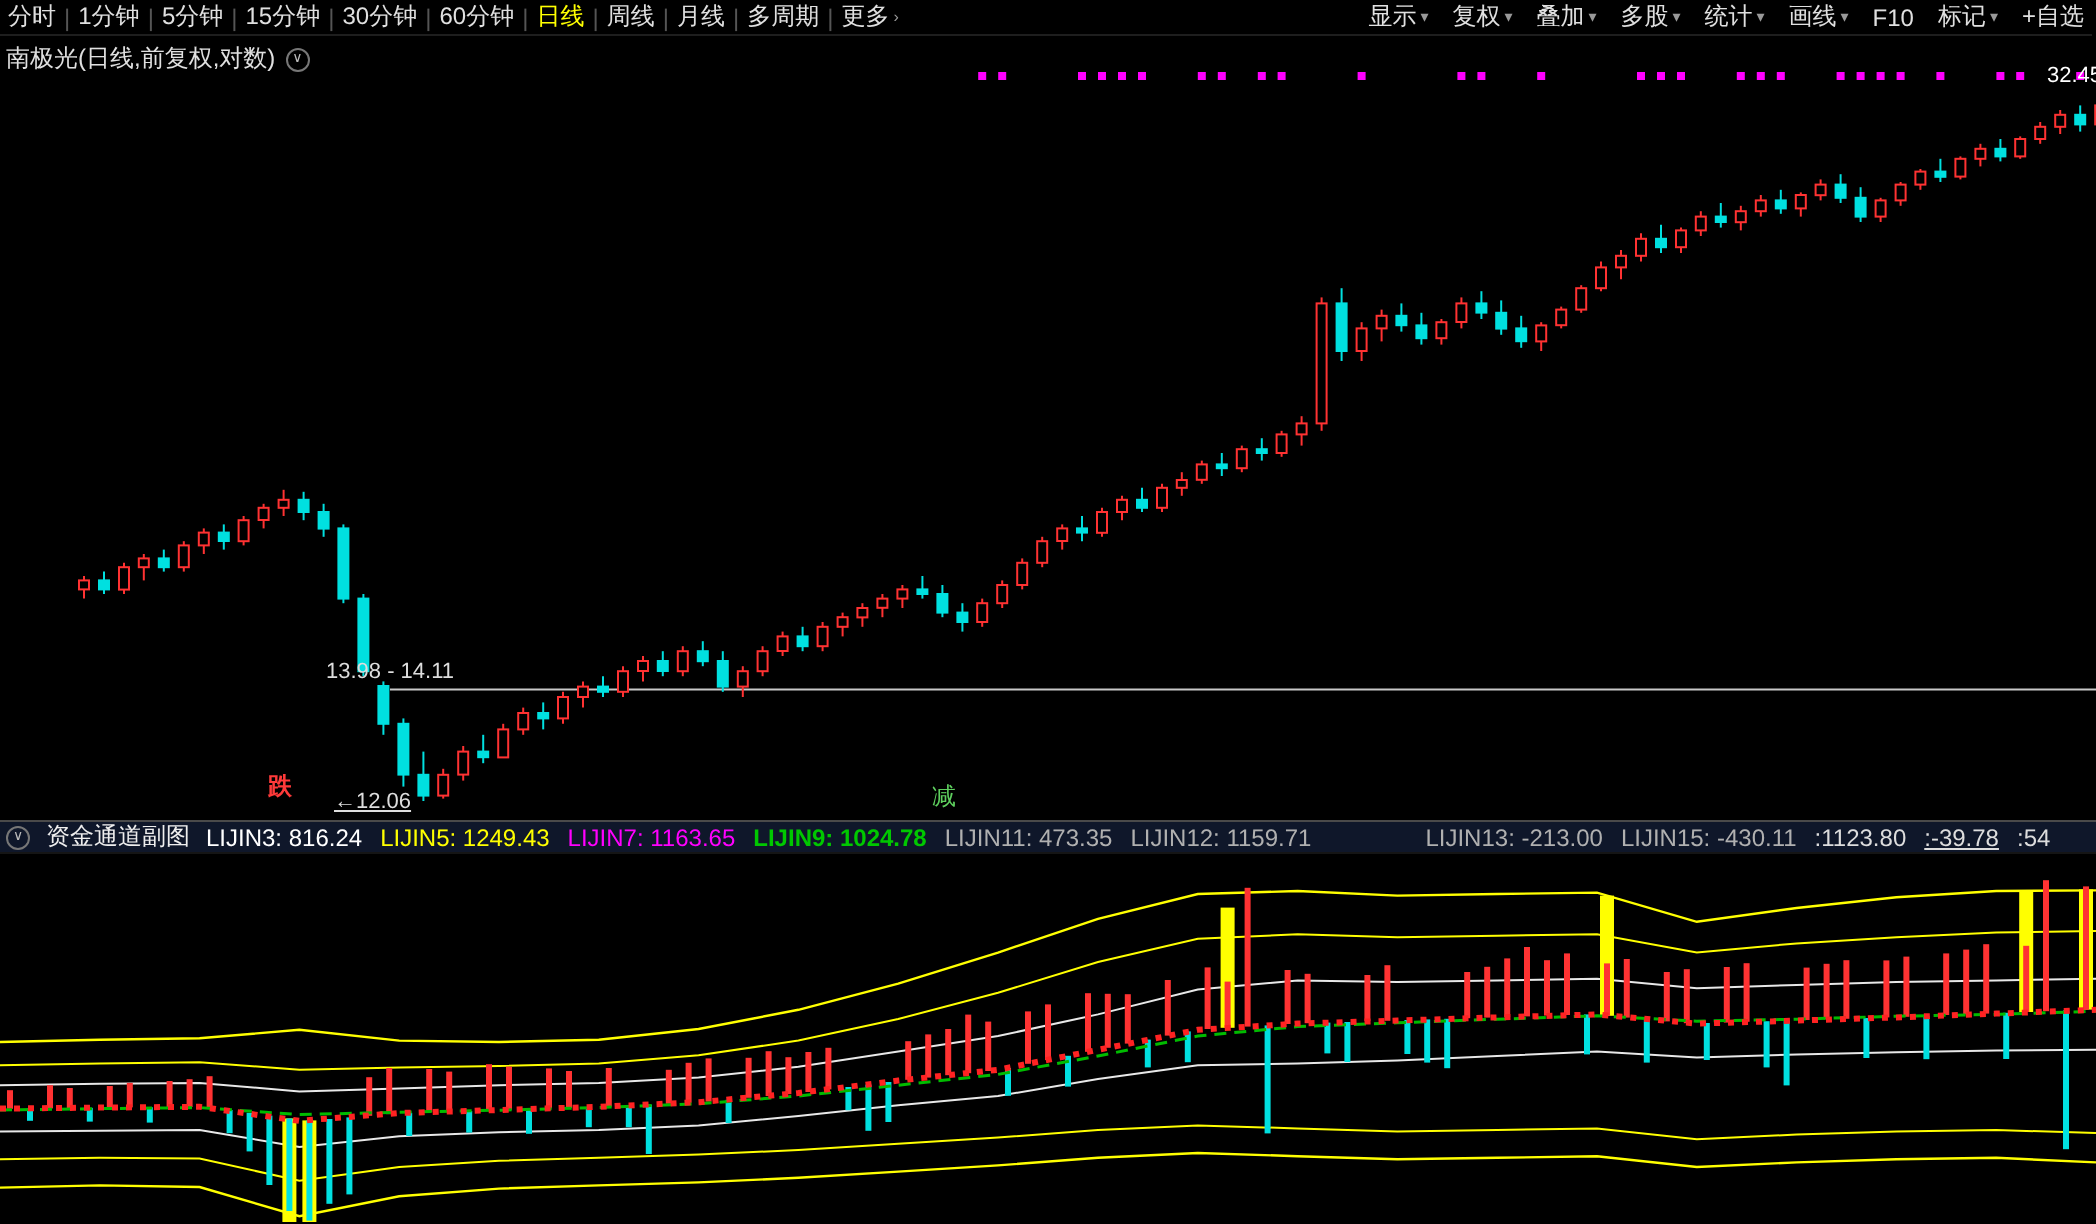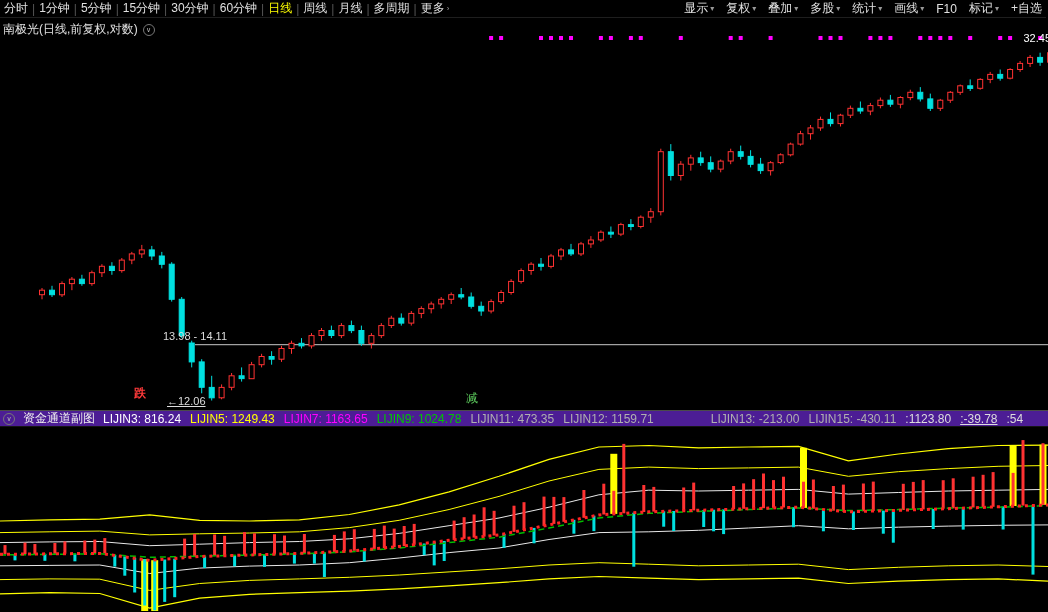--- a/index.html
+++ b/index.html
@@ -20,21 +20,21 @@
   .circle-icon{width:12px;height:12px;border:1px solid #777;border-radius:50%;
                display:inline-flex;align-items:center;justify-content:center;
                font-size:7px;line-height:1;color:#bbb;box-sizing:border-box;flex:0 0 auto;}
   .corner-icons{position:absolute;top:2px;right:5px;display:flex;gap:9px;color:#ddd;font-size:11px;}
   .price-label{position:absolute;top:14px;right:34px;font-size:11px;color:#fff;}
   .gap-label{position:absolute;left:163px;top:312px;font-size:11px;color:#ddd;}
   .low-label{position:absolute;left:167px;top:377px;font-size:11px;color:#ddd;text-decoration:underline;}
   .fall-mark{position:absolute;left:134px;top:367px;font-size:12px;font-weight:bold;color:#ff3a3a;}
   .reduce-mark{position:absolute;left:466px;top:372px;font-size:12px;color:#5ecf5e;}
   .ind-header{position:absolute;top:410px;left:0;width:1048px;height:17px;box-sizing:border-box;
-              border-top:1px solid #4a4a4a;border-bottom:1px solid #151515;background:#4c1d95;
+              border-top:1px solid #4a4a4a;border-bottom:1px solid #151515;background:#0f172a;
               display:flex;align-items:center;gap:8px;padding:0 3px;font-size:12px;
               white-space:nowrap;overflow:hidden;}
   .ind-title{color:#eee;}
   #ind-values{display:inline-flex;gap:9px;}
   svg{display:block;}
 </style>
 </head>
 <body>
 
 <div class="toolbar">
@@ -339,21 +339,21 @@
 
 <div class="ind-header">
   <span class="circle-icon">
       <span>∨</span>
     </span>
   <span class="ind-title">资金通道副图</span>
   <span id="ind-values">
       <span style="color: rgb(255, 255, 255);">LIJIN3: 816.24</span>
       <span style="color: rgb(255, 255, 0);">LIJIN5: 1249.43</span>
       <span style="color: rgb(255, 0, 255);">LIJIN7: 1163.65</span>
-      <span style="color: rgb(0, 200, 0);">LIJIN9: 1024.78</span>
+      <span style="color: rgb(0, 200, 0); font-weight: bold;">LIJIN9: 1024.78</span>
       <span style="color: rgb(176, 176, 176);">LIJIN11: 473.35</span>
       <span style="color: rgb(176, 176, 176);">LIJIN12: 1159.71</span>
       <span style="color: rgb(176, 176, 176); padding-left: 48px;">LIJIN13: -213.00</span>
       <span style="color: rgb(176, 176, 176);">LIJIN15: -430.11</span>
       <span style="color: rgb(221, 221, 221);">:1123.80</span>
       <span style="color: rgb(221, 221, 221); text-decoration: underline;">:-39.78</span>
       <span style="color: rgb(221, 221, 221);">:54</span>
     </span>
 </div>
 

